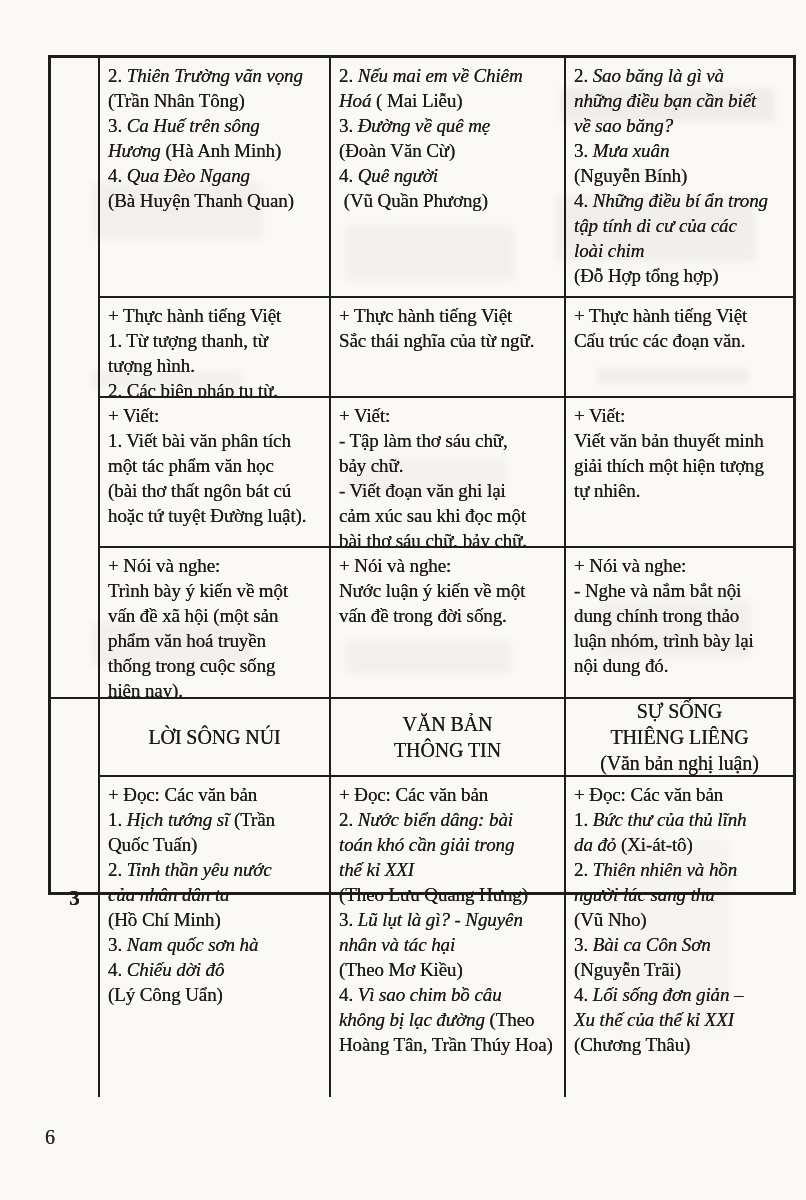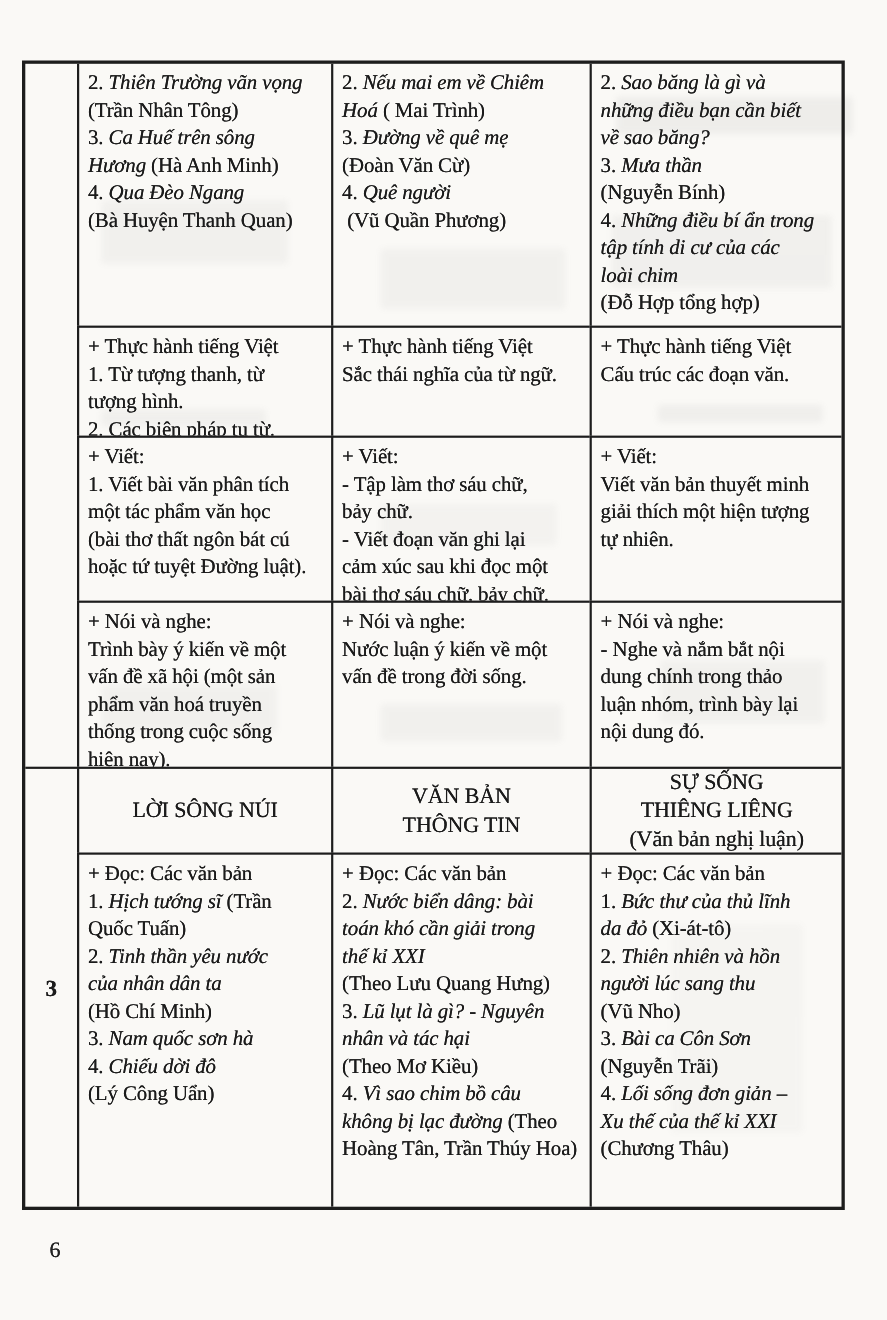--- a/index.html
+++ b/index.html
@@ -6,21 +6,21 @@
   body{
     width:806px;height:1200px;position:relative;overflow:hidden;
     background:#faf9f6;
     font-family:"Liberation Serif","DejaVu Serif",serif;
     color:#1b1b1b;
   }
   .page{position:absolute;inset:0;}
   
   .smudge{position:absolute;background:#8a8a8a;filter:blur(3px);border-radius:3px;}
   .doc-table{
-    position:absolute;left:20px;top:55px;width:748px;height:1045px;
+    position:absolute;left:48px;top:55px;width:748px;height:840px;
     box-sizing:border-box;border:3px solid #1d1d1d;
     display:grid;
     grid-template-columns:47px 231px 235px 229px;
     grid-template-rows:238px 100px 150px 151px 78px 322px;
     background:transparent;
   }
   .cell{
     box-sizing:border-box;
     padding:5px 2px 4px 8px;
     font-size:19px;line-height:25px;
@@ -65,26 +65,26 @@
   <div class="smudge" style="left:346px;top:640px;width:165px;height:34px;opacity:.07;"></div>
   <div class="smudge" style="left:610px;top:840px;width:120px;height:190px;opacity:.04;"></div>
 
   <div class="doc-table" id="table-root">
       <div class="cell num-cell" style="grid-area: 1 / 1 / span 4;"></div>
       <div class="cell bl" style="grid-area: 1 / 2;"><p><span>2. </span><span class="it">Thiên Trường vãn vọng</span><span>
 (Trần Nhân Tông)</span></p><p class="gap"><span>3. </span><span class="it">Ca Huế trên sông
 Hương</span><span> (Hà Anh Minh)</span></p><p><span>4. </span><span class="it">Qua Đèo Ngang</span><span>
 (Bà Huyện Thanh Quan)</span></p></div>
       <div class="cell bl" style="grid-area: 1 / 3;"><p><span>2. </span><span class="it">Nếu mai em về Chiêm
-Hoá</span><span> ( Mai Trình)</span></p><p class="gap"><span>3. </span><span class="it">Đường về quê mẹ</span><span>
+Hoá</span><span> ( Mai Liễu)</span></p><p class="gap"><span>3. </span><span class="it">Đường về quê mẹ</span><span>
 (Đoàn Văn Cừ)</span></p><p><span>4. </span><span class="it">Quê người</span><span>
  (Vũ Quần Phương)</span></p></div>
       <div class="cell bl" style="grid-area: 1 / 4; font-family: Liberation Serif, serif;"><p><span>2. </span><span class="it">Sao băng là gì và
 những điều bạn cần biết
-về sao băng?</span></p><p><span>3. </span><span class="it">Mưa thần</span><span>
+về sao băng?</span></p><p><span>3. </span><span class="it">Mưa xuân</span><span>
 (Nguyễn Bính)</span></p><p><span>4. </span><span class="it">Những điều bí ẩn trong
 tập tính di cư của các
 loài chim</span><span>
 (Đỗ Hợp tổng hợp)</span></p></div>
       <div class="cell bl bt" style="grid-area: 2 / 2;"><p><span class="bd">+ Thực hành tiếng Việt</span></p><p><span>1. Từ tượng thanh, từ
 tượng hình.</span></p><p><span>2. Các biện pháp tu từ.</span></p></div>
       <div class="cell bl bt" style="grid-area: 2 / 3;"><p><span class="bd">+ Thực hành tiếng Việt</span></p><p><span>Sắc thái nghĩa của từ ngữ.</span></p></div>
       <div class="cell bl bt" style="grid-area: 2 / 4;"><p><span class="bd">+ Thực hành tiếng Việt</span></p><p><span>Cấu trúc các đoạn văn.</span></p></div>
       <div class="cell bl bt" style="grid-area: 3 / 2;"><p><span class="bd">+ Viết:</span></p><p><span>1. Viết bài văn phân tích
 một tác phẩm văn học

